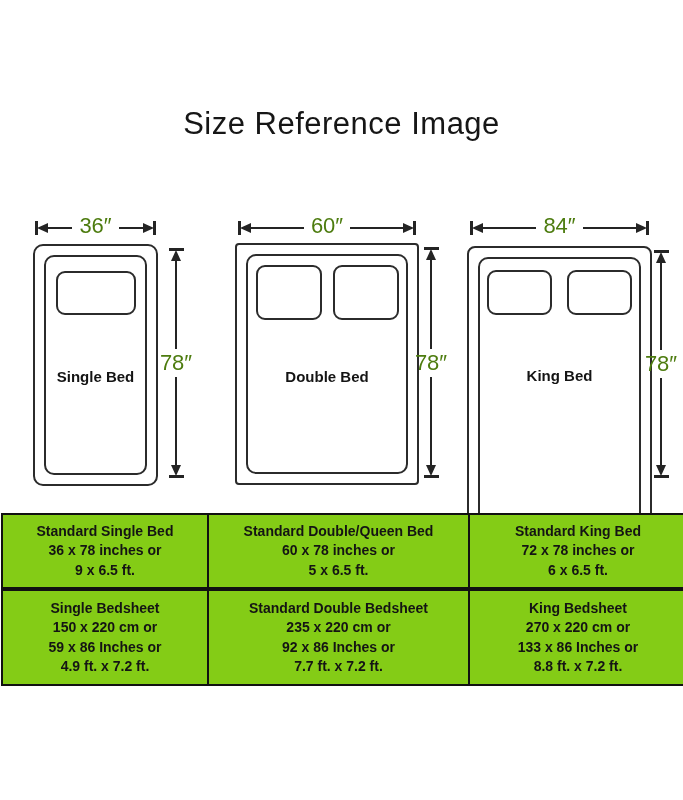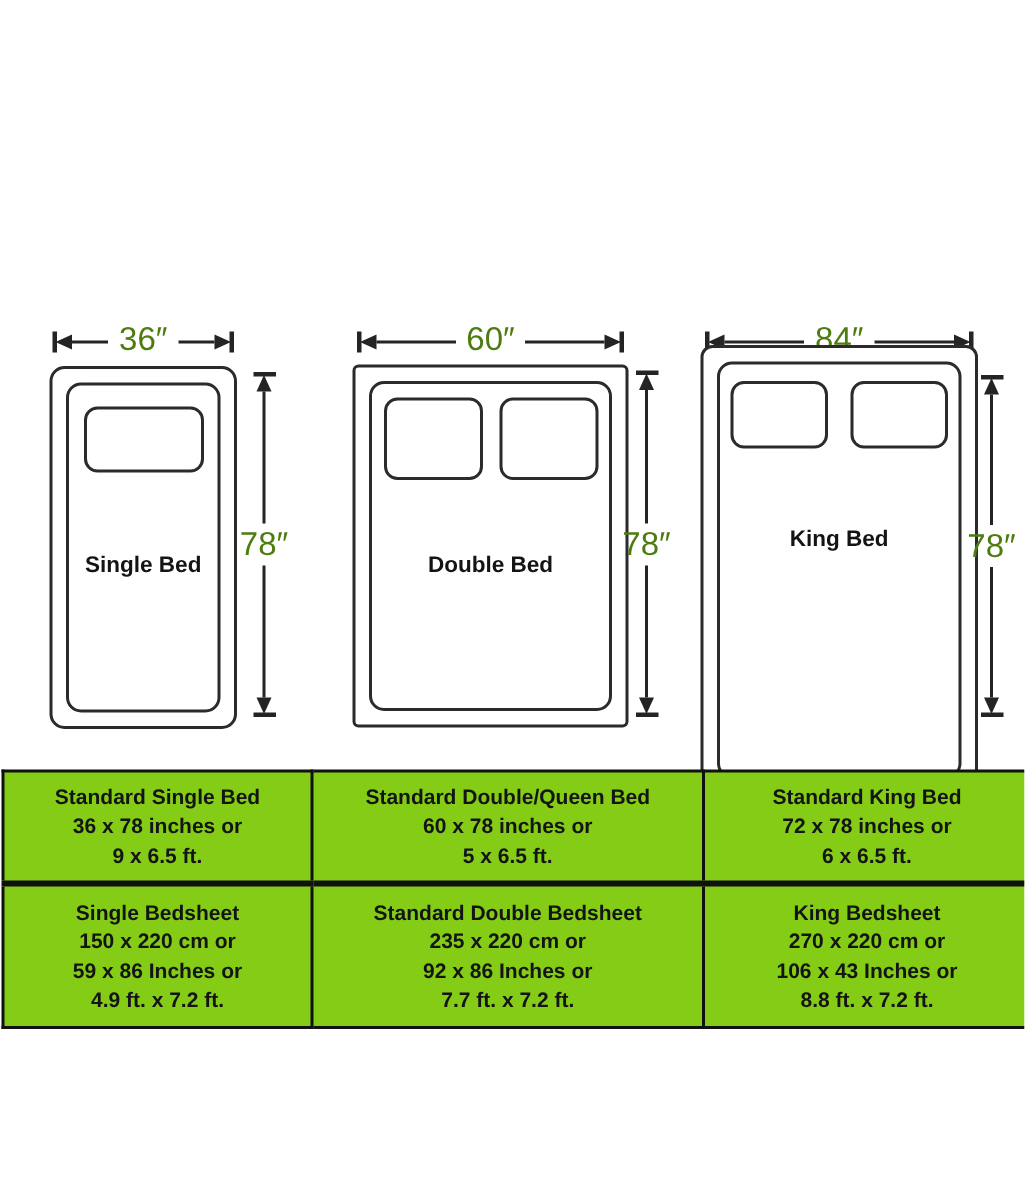--- a/index.html
+++ b/index.html
@@ -102,21 +102,21 @@
 
   
   #bed-double { left: 235px; top: 243px; width: 184px; height: 242px; border-radius: 4px; }
   #bed-double .pillows { gap: 11px; }
   #bed-double .pillow { width: 66px; height: 55px; margin-top: 9px; }
   #bed-double .bed-label { top: 112px; }
   #hdim-double { left: 238px; top: 215px; width: 178px; }
   #vdim-double { left: 420px; top: 247px; height: 231px; }
 
   
-  #bed-king { left: 467px; top: 230px; width: 185px; height: 300px; border-radius: 8px; }
+  #bed-king { left: 467px; top: 246px; width: 185px; height: 300px; border-radius: 8px; }
   #bed-king .pillows { gap: 15px; }
   #bed-king .pillow { width: 65px; height: 45px; margin-top: 11px; }
   #bed-king .bed-label { top: 108px; }
   #hdim-king { left: 470px; top: 215px; width: 179px; }
   #vdim-king { left: 650px; top: 250px; height: 228px; }
 
   
   .size-table {
     position: absolute;
     left: 1px;
@@ -140,20 +140,21 @@
   .size-table tr.row-sheets td { height: 96px; }
   .col-1 { width: 206px; }
   .col-2 { width: 261px; margin-top: 12px; }
   .col-3 { width: 218px; }
 </style>
 </head>
 <body>
 
 <div class="canvas">
 
+  <div class="page-title">Size Reference Image</div>
 
   <div class="h-dim" id="hdim-single">
     <span class="tick-v"></span>
     <span class="ah ah-left"></span>
     <span class="hline"></span>
     <span class="dim-label">36″</span>
     <span class="hline"></span>
     <span class="ah ah-right"></span>
     <span class="tick-v"></span>
   </div>
@@ -265,20 +266,20 @@
         </td>
         <td class="col-2">
           <div>Standard Double Bedsheet</div>
           <div>235 x 220 cm or</div>
           <div>92 x 86 Inches or</div>
           <div>7.7 ft. x 7.2 ft.</div>
         </td>
         <td class="col-3">
           <div>King Bedsheet</div>
           <div>270 x 220 cm or</div>
-          <div>106 x 43 Inches or</div>
+          <div>133 x 86 Inches or</div>
           <div>8.8 ft. x 7.2 ft.</div>
         </td>
       </tr>
     </tbody>
   </table>
 
 </div>
 
 </body></html>

